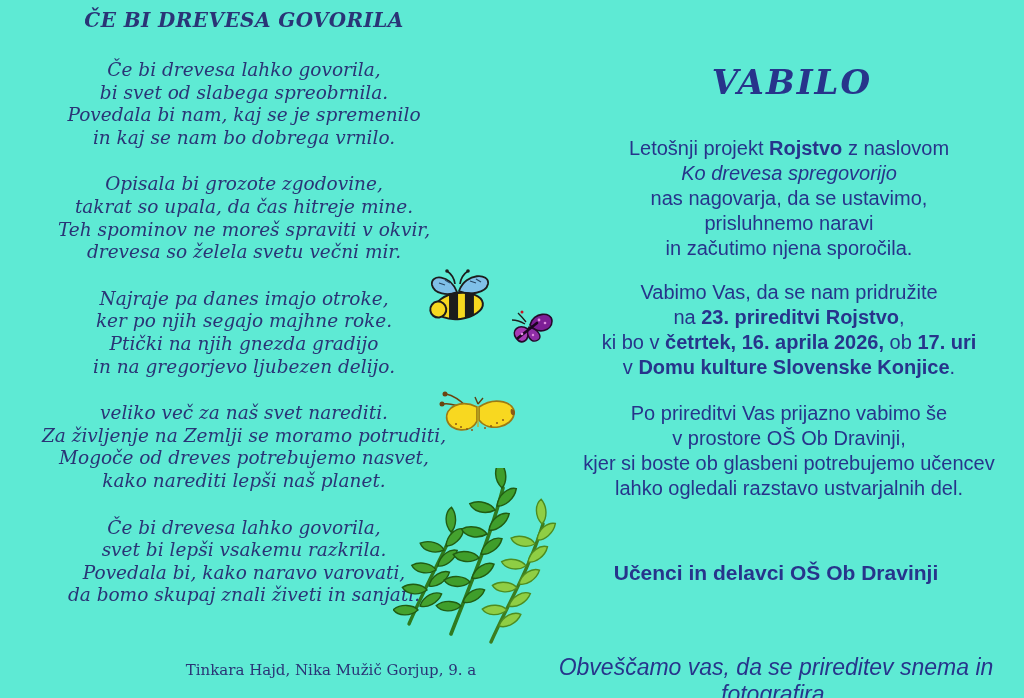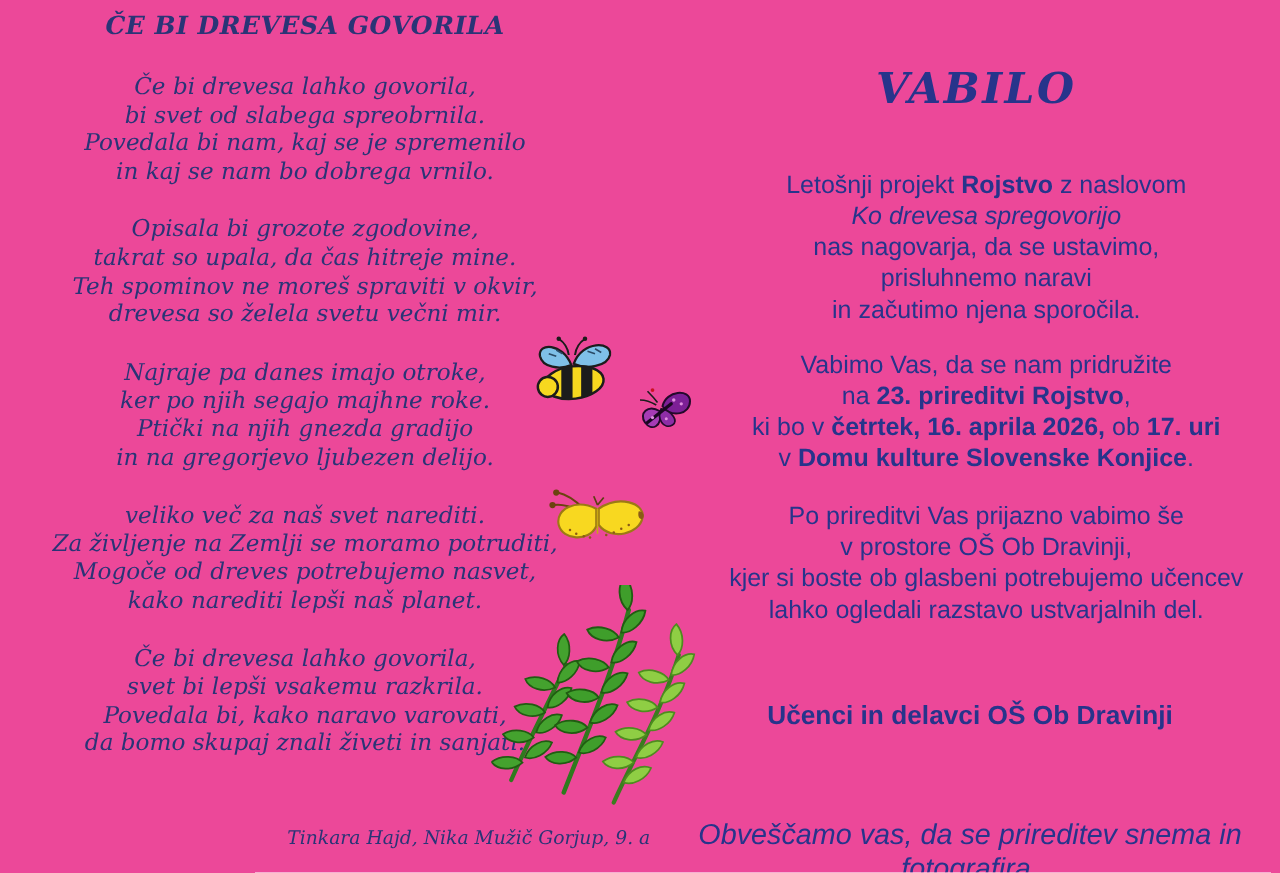--- a/index.html
+++ b/index.html
@@ -1,33 +1,33 @@
 <!DOCTYPE html>
 <html><head>
 <meta charset="utf-8">
 <style>
   html,body{margin:0;padding:0;background:#ffffff;}
-  .page{position:relative;width:1024px;height:698px;background:#ec4899;overflow:hidden;}
+  .page{position:relative;width:1024px;height:698px;background:#5eead4;overflow:hidden;}
 
   
   .poem{position:absolute;left:0;top:8px;width:488px;text-align:center;
         font-family:"DejaVu Serif","Liberation Serif",serif;font-style:italic;color:#2a3476;}
   .poem-title{margin:0;font-size:20px;line-height:24px;font-weight:700;letter-spacing:.4px;}
   .stanza{font-size:18.5px;line-height:22.6px;margin:0;}
   .stanza.first{margin-top:27px;}
   .stanza + .stanza{margin-top:24px;}
   .pline{white-space:nowrap;}
   .authors{position:absolute;left:181px;top:661px;width:300px;text-align:center;
-           font-family:"DejaVu Serif","Liberation Serif",serif;font-style:italic;
-           font-size:15px;color:#2a3476;margin-left:44px;}
+           font-family:"DejaVu Serif","Liberation Serif",serif;
+           font-size:15px;color:#2a3476;}
 
   
   .invite{position:absolute;left:556px;top:0;width:440px;height:698px;
           font-family:"Liberation Sans","DejaVu Sans",sans-serif;color:#27348b;text-align:center;}
-  .invite-title{position:absolute;top:46px;left:0;width:100%;margin:5px;
+  .invite-title{position:absolute;top:46px;left:0;width:100%;margin:16px;
           font-family:"DejaVu Serif","Liberation Serif",serif;font-style:italic;
           font-weight:700;font-size:34px;letter-spacing:2px;}
   .para{position:absolute;left:13px;width:100%;font-size:20px;line-height:25px;}
   .para-1{top:136px;}
   .para-2{top:280px;}
   .para-3{top:401px;}
   .iline{white-space:nowrap;}
   .iline .it, .iline.it{font-style:italic;}
   .closing{position:absolute;top:561px;left:0;width:100%;font-size:21px;font-weight:700;}
   .note{position:absolute;top:654px;left:0;width:100%;font-size:23px;font-style:italic;}

